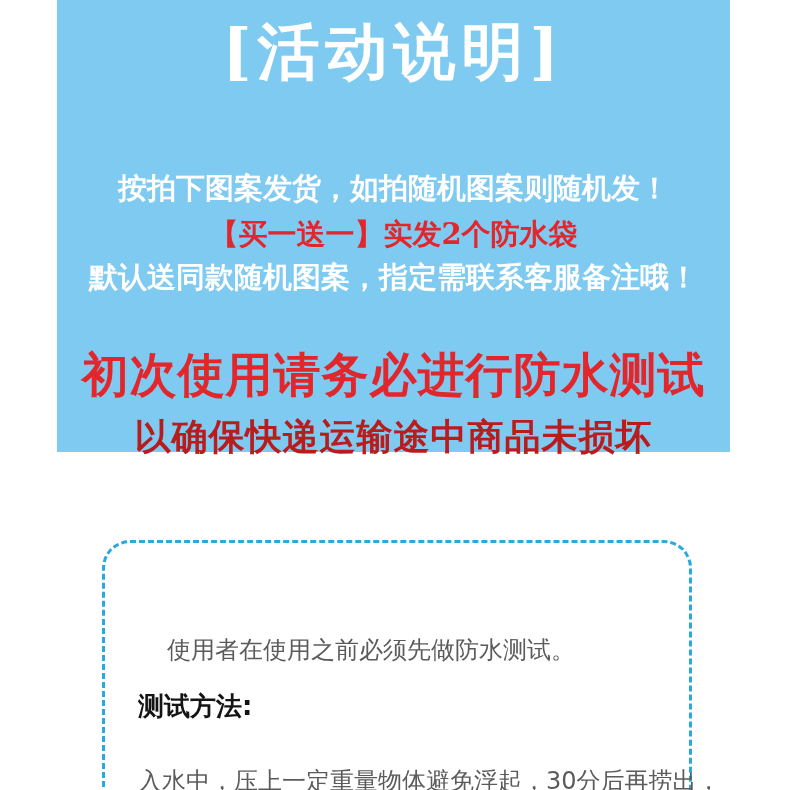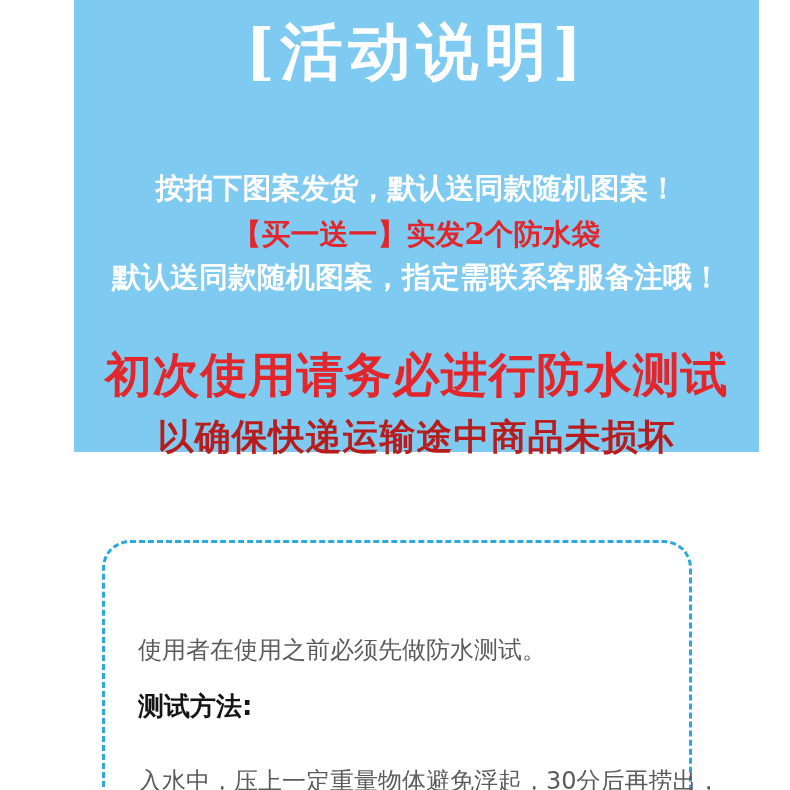--- a/index.html
+++ b/index.html
@@ -14,28 +14,27 @@
   .page {
     position: relative;
     width: 790px;
     height: 790px;
     background: #ffffff;
   }
 
   
   .promo-panel {
     position: absolute;
-    left: 74px;
+    left: 57px;
     top: 0;
     width: 673px;
     height: 452px;
     background: #7ECAF0;
     font-family: "DejaVu Serif", "Liberation Serif", serif;
     font-weight: bold;
-    padding-left: 12px;
   }
   .promo-line {
     position: absolute;
     left: 0;
     width: 100%;
     text-align: center;
     white-space: nowrap;
   }
   .promo-title {
     top: 18px;
@@ -93,35 +92,35 @@
   }
   .notice-body-line {
     position: absolute;
     left: 33px;
     font-size: 24px;
     line-height: 30px;
     color: #5B5B5B;
     white-space: nowrap;
   }
   .h1 { top: 60px; }
-  .b1 { top: 92px; }
+  .b1 { top: 92px; margin-left: 29px; }
   .h2 { top: 149px; }
   .b2a { top: 192px; }
   .b2b { top: 223px; }
 </style>
 </head>
 <body>
 
 <div class="page">
 
   <div class="promo-panel">
     <div class="promo-line promo-title">[活动说明]</div>
 
 
-    <div class="promo-line line-sm l2 txt-white">按拍下图案发货，默认送同款随机图案！</div>
+    <div class="promo-line line-sm l2 txt-white">按拍下图案发货，如拍随机图案则随机发！</div>
 
     <div class="promo-line line-sm l3 txt-red">【买一送一】实发2个防水袋</div>
 
     <div class="promo-line warn-1">初次使用请务必进行防水测试</div>
 
     <div class="promo-line line-sm l4 txt-white">默认送同款随机图案，指定需联系客服备注哦！</div>
 
     <div class="promo-line warn-2">以确保快递运输途中商品未损坏</div>
   </div>
 

